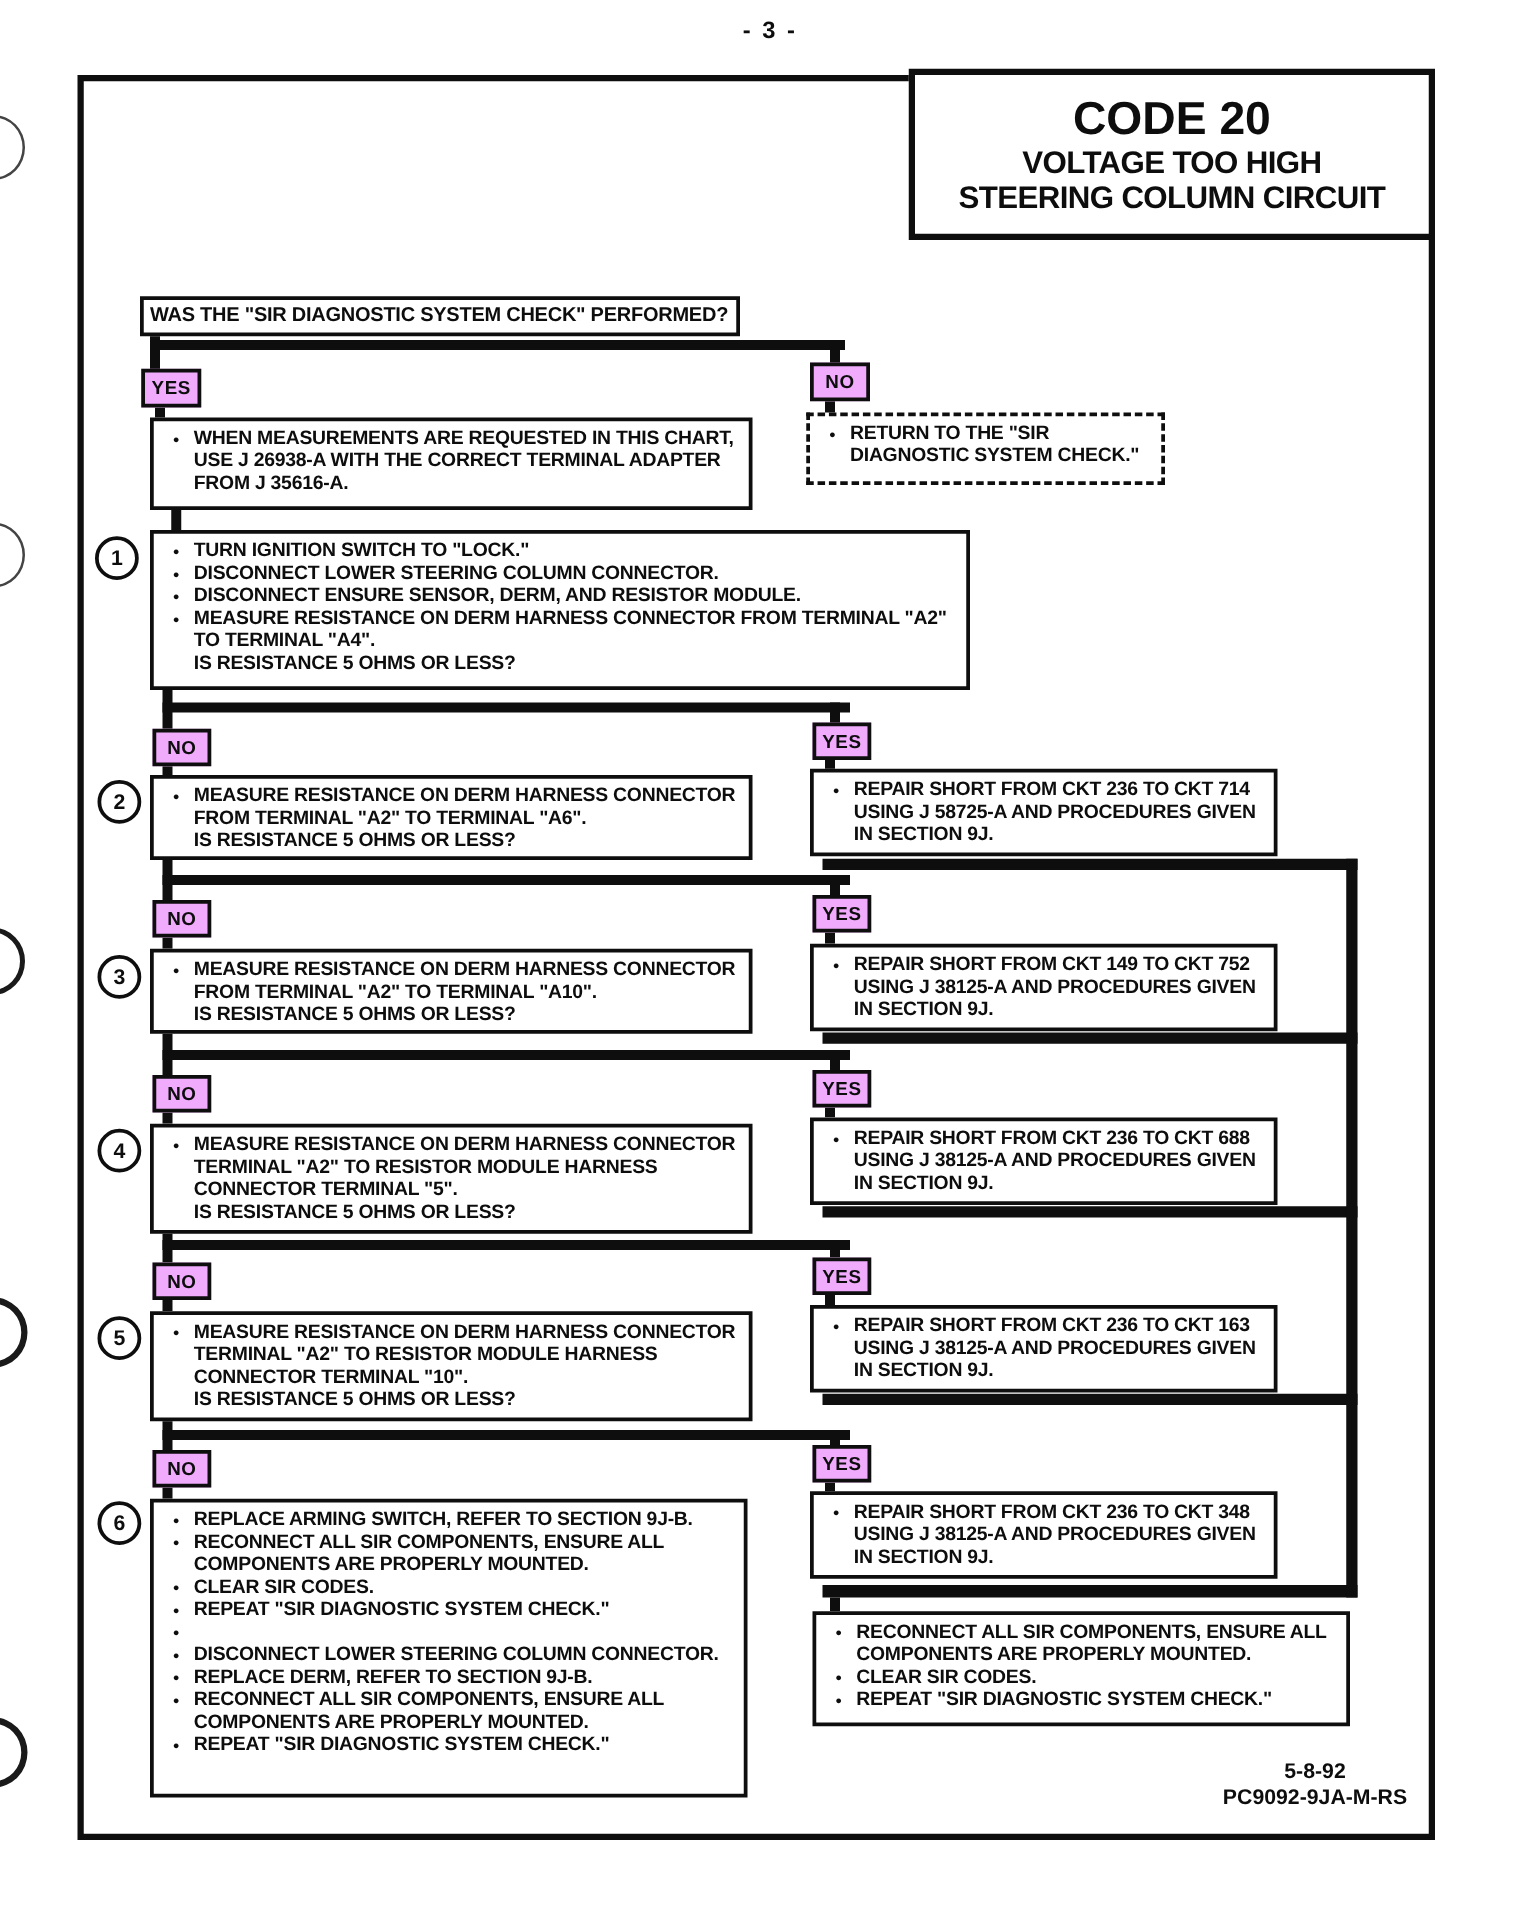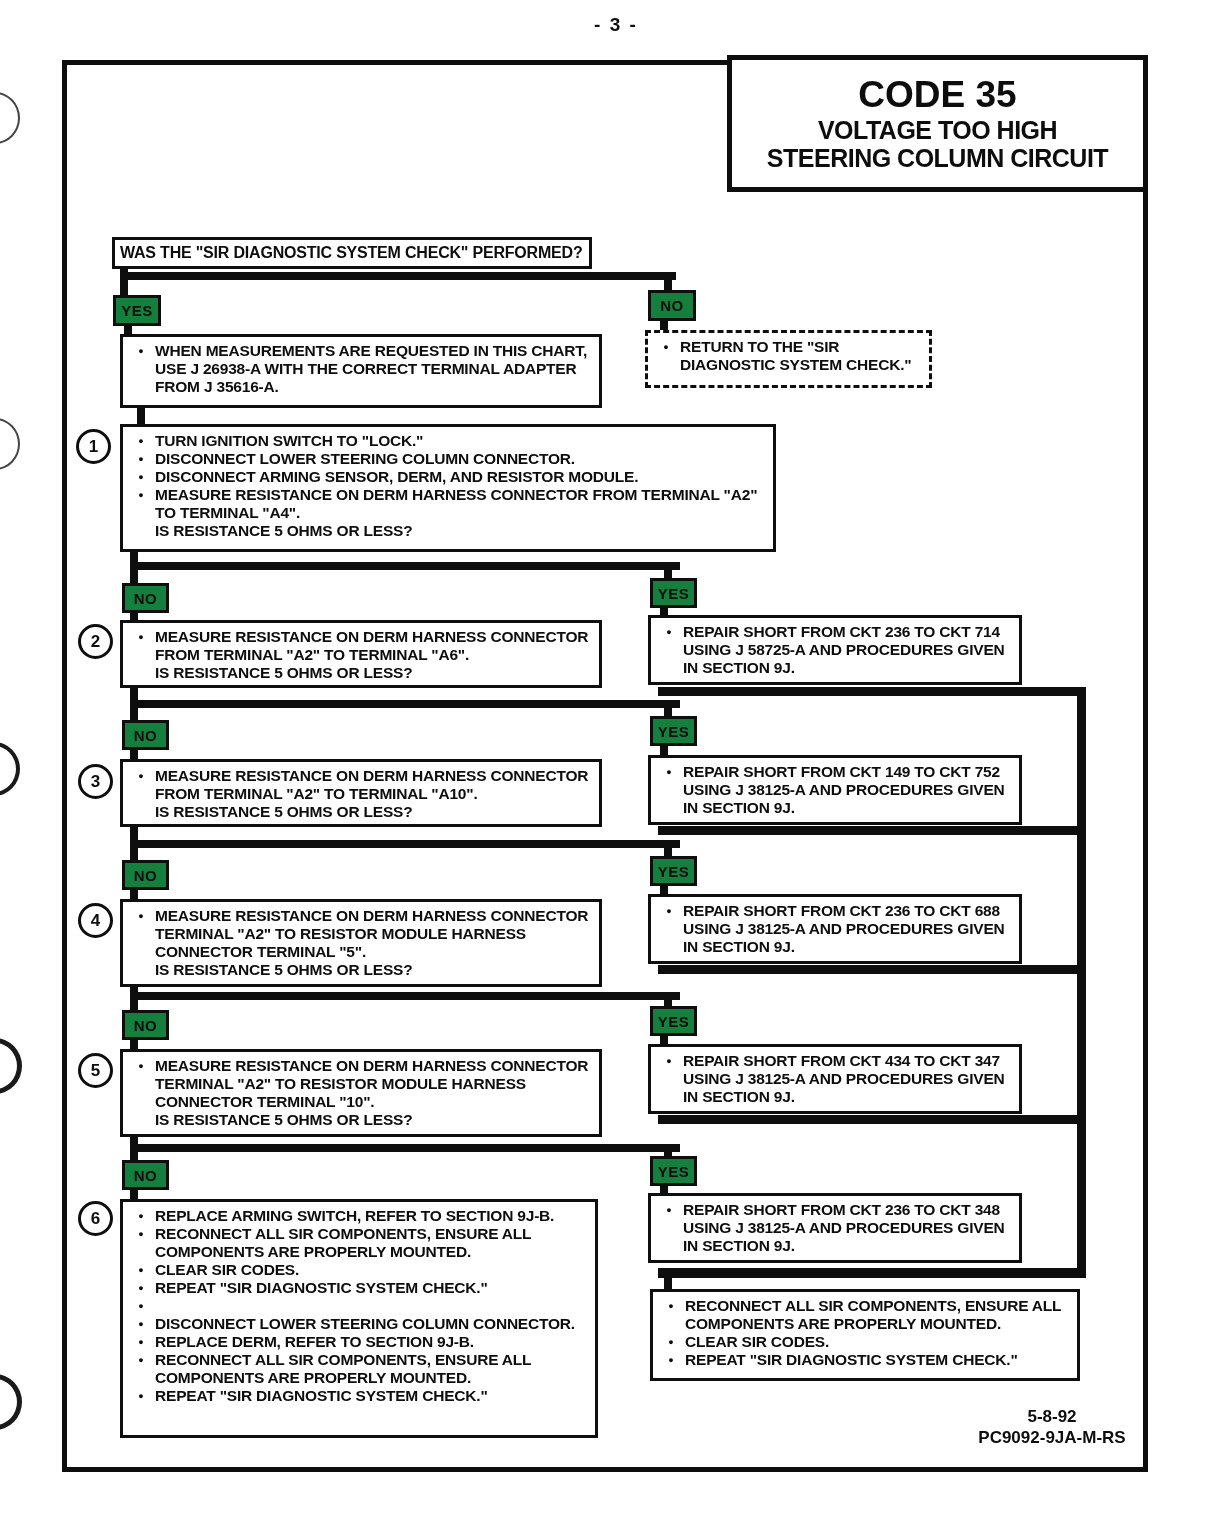--- a/index.html
+++ b/index.html
@@ -17,21 +17,21 @@
   .title-sub{font-weight:bold;font-size:25px;line-height:1.12;letter-spacing:-0.5px;}
   .punch{position:absolute;border-radius:50%;background:transparent;z-index:4;box-sizing:border-box;}
   .hline,.vline{position:absolute;background:#0e0e0e;z-index:1;}
   .fbox{position:absolute;border:3px solid #0e0e0e;background:#fff;z-index:2;box-sizing:border-box;
         font-weight:bold;padding:5px 6px 3px 4px;}
   .fbox.dashed{border:3px dashed #0e0e0e;}
   .qtext{font-size:16px;letter-spacing:-0.2px;padding-left:5px;display:flex;align-items:center;height:100%;}
   .bullet-row{display:flex;align-items:flex-start;}
   .dot{width:28px;min-width:28px;text-align:center;font-size:9px;line-height:18px;}
   .btxt{white-space:pre-line;font-size:15.5px;line-height:18px;letter-spacing:-0.2px;}
-  .tag{position:absolute;border:3px solid #0e0e0e;background:#15803d;z-index:2;box-sizing:border-box;
+  .tag{position:absolute;border:3px solid #0e0e0e;background:#f0abfc;z-index:2;box-sizing:border-box;
        font-weight:bold;font-size:15px;display:flex;align-items:center;justify-content:center;
        letter-spacing:0.5px;}
   .numcircle{position:absolute;width:35px;height:35px;border:3px solid #0e0e0e;border-radius:50%;
              background:#fff;z-index:2;box-sizing:border-box;display:flex;align-items:center;
              justify-content:center;font-weight:bold;font-size:17px;}
   .footer{position:absolute;left:938px;top:1406px;width:228px;text-align:center;font-weight:bold;
           font-size:17px;line-height:21px;letter-spacing:0px;z-index:2;}
 </style>
 </head>
 <body>
@@ -42,21 +42,21 @@
 
   <div class="outer-border"></div>
 
   <div class="punch abs" style="left:-30px;top:92px;width:50px;height:52px;border:2px solid #444;"></div>
   <div class="punch abs" style="left:-30px;top:418px;width:50px;height:52px;border:2px solid #444;"></div>
   <div class="punch abs" style="left:-32px;top:742px;width:52px;height:54px;border:4px solid #1a1a1a;"></div>
   <div class="punch abs" style="left:-32px;top:1038px;width:54px;height:56px;border:5px solid #1a1a1a;"></div>
   <div class="punch abs" style="left:-32px;top:1374px;width:54px;height:56px;border:5px solid #1a1a1a;"></div>
 
   <div class="title-box">
-    <div class="title-code">CODE 35</div>
+    <div class="title-code">CODE 20</div>
     <div class="title-sub">VOLTAGE TOO HIGH</div>
     <div class="title-sub">STEERING COLUMN CIRCUIT</div>
   </div>
 
   <div class="vline" style="left:120px;top:268px;width:8px;height:28px;"></div>
   <div class="hline" style="left:120px;top:272px;width:556px;height:8px;"></div>
   <div class="vline" style="left:664px;top:272px;width:8px;height:19px;"></div>
   <div class="vline" style="left:124px;top:326px;width:8px;height:9px;"></div>
   <div class="vline" style="left:660px;top:321px;width:8px;height:10px;"></div>
   <div class="vline" style="left:137px;top:408px;width:8px;height:17px;"></div>
@@ -128,21 +128,21 @@
       <div class="bullet-row">
         <span class="dot">●</span>
         <span class="btxt">TURN IGNITION SWITCH TO "LOCK."</span>
       </div>
       <div class="bullet-row">
         <span class="dot">●</span>
         <span class="btxt">DISCONNECT LOWER STEERING COLUMN CONNECTOR.</span>
       </div>
       <div class="bullet-row">
         <span class="dot">●</span>
-        <span class="btxt">DISCONNECT ARMING SENSOR, DERM, AND RESISTOR MODULE.</span>
+        <span class="btxt">DISCONNECT ENSURE SENSOR, DERM, AND RESISTOR MODULE.</span>
       </div>
       <div class="bullet-row">
         <span class="dot">●</span>
         <span class="btxt">MEASURE RESISTANCE ON DERM HARNESS CONNECTOR FROM TERMINAL "A2"
 TO TERMINAL "A4".
 IS RESISTANCE 5 OHMS OR LESS?</span>
       </div>
     </div>
 
   <div class="tag" style="left:122px;top:583px;width:47px;height:30px;">NO</div>
@@ -214,21 +214,21 @@
         <span class="dot">●</span>
         <span class="btxt">MEASURE RESISTANCE ON DERM HARNESS CONNECTOR
 TERMINAL "A2" TO RESISTOR MODULE HARNESS
 CONNECTOR TERMINAL "10".
 IS RESISTANCE 5 OHMS OR LESS?</span>
       </div>
     </div>
   <div class="fbox" style="left:648px;top:1044px;width:374px;height:70px;">
       <div class="bullet-row">
         <span class="dot">●</span>
-        <span class="btxt">REPAIR SHORT FROM CKT 434 TO CKT 347
+        <span class="btxt">REPAIR SHORT FROM CKT 236 TO CKT 163
 USING J 38125-A AND PROCEDURES GIVEN
 IN SECTION 9J.</span>
       </div>
     </div>
 
   <div class="tag" style="left:122px;top:1160px;width:47px;height:30px;">NO</div>
   <div class="tag" style="left:650px;top:1156px;width:47px;height:30px;">YES</div>
   <div class="numcircle" style="left:78px;top:1201px;">6</div>
   <div class="fbox" style="left:120px;top:1199px;width:478px;height:239px;">
       <div class="bullet-row">

